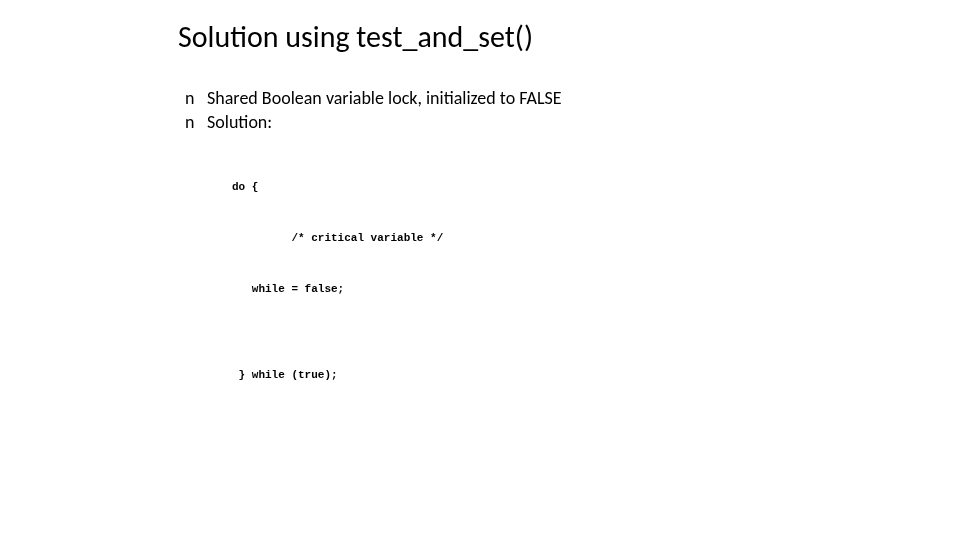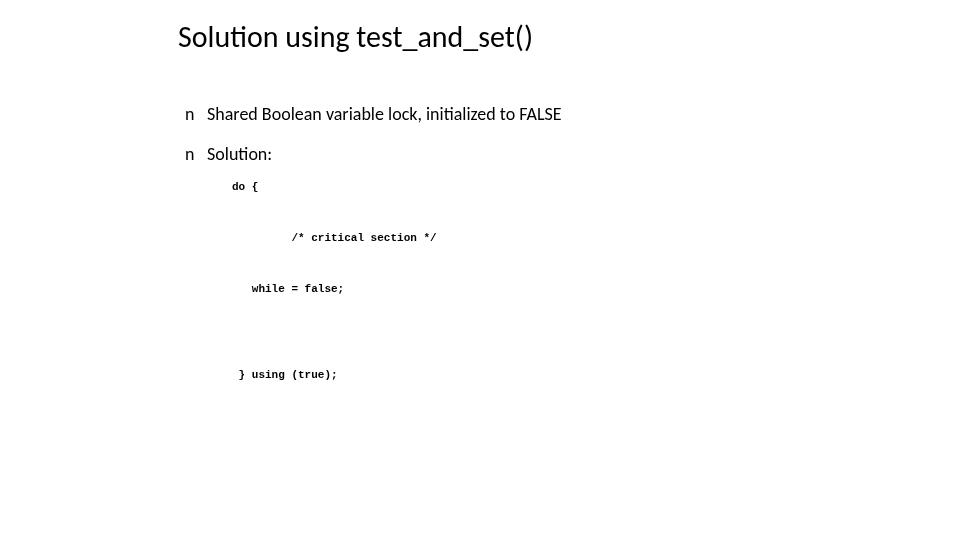--- a/index.html
+++ b/index.html
@@ -37,21 +37,20 @@
     line-height: 1.35;
   }
   .bullet-marker {
     width: 22px;
     font-size: 18px;
     font-weight: 400;
   }
   .bullet-text {
     font-size: 18px;
     font-weight: 400;
-    margin-top: 16px;
   }
   .code {
     position: absolute;
     left: 232px;
     top: 145px;
     font-family: "Courier New", Courier, monospace;
     font-size: 11px;
     font-weight: bold;
     line-height: 1.55;
     white-space: pre;
@@ -70,19 +69,19 @@
       <span class="bullet-text">Shared Boolean variable lock, initialized to FALSE</span>
     </div>
     <div class="bullet-row">
       <span class="bullet-marker">n</span>
       <span class="bullet-text">Solution:</span>
     </div>
   </div>
 
   <div class="code">
     <div>do {</div>
-    <div>         /* critical section */</div>
+    <div>         /* critical variable */</div>
     <div>   while = false;</div>
     <div></div>
-    <div> } using (true);</div>
+    <div> } while (true);</div>
   </div>
 
 </div>
 
 </body></html>

